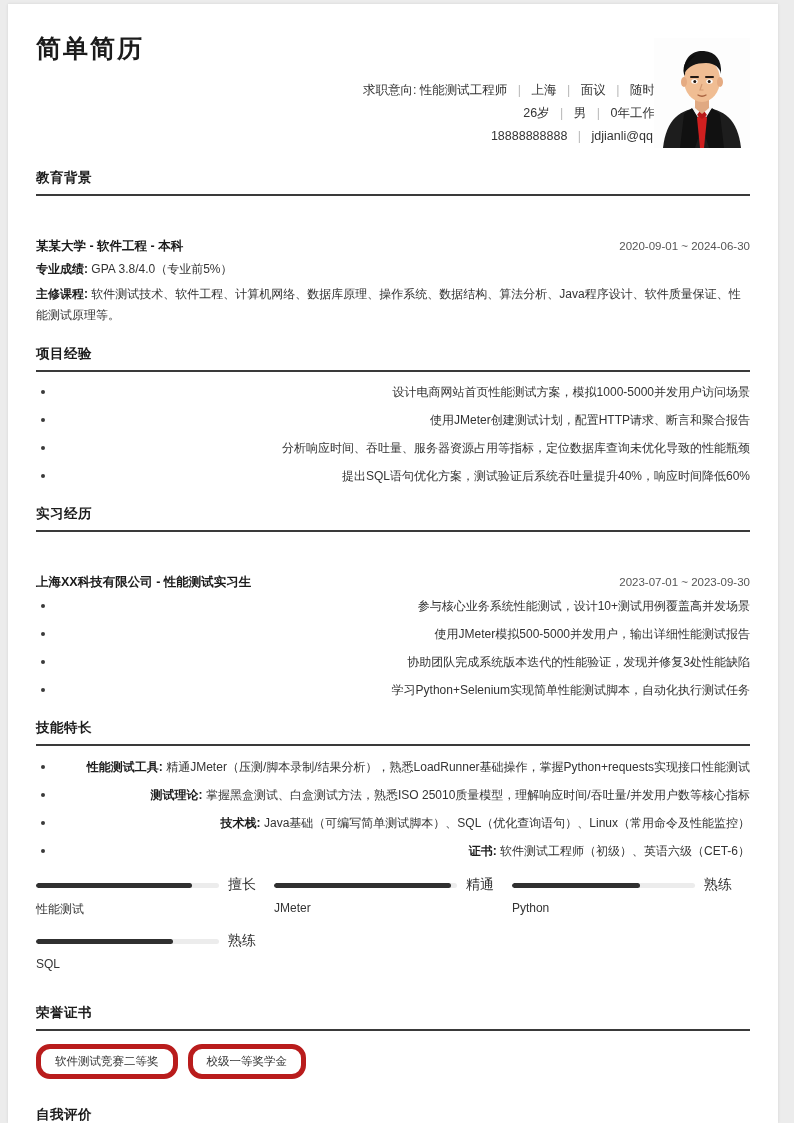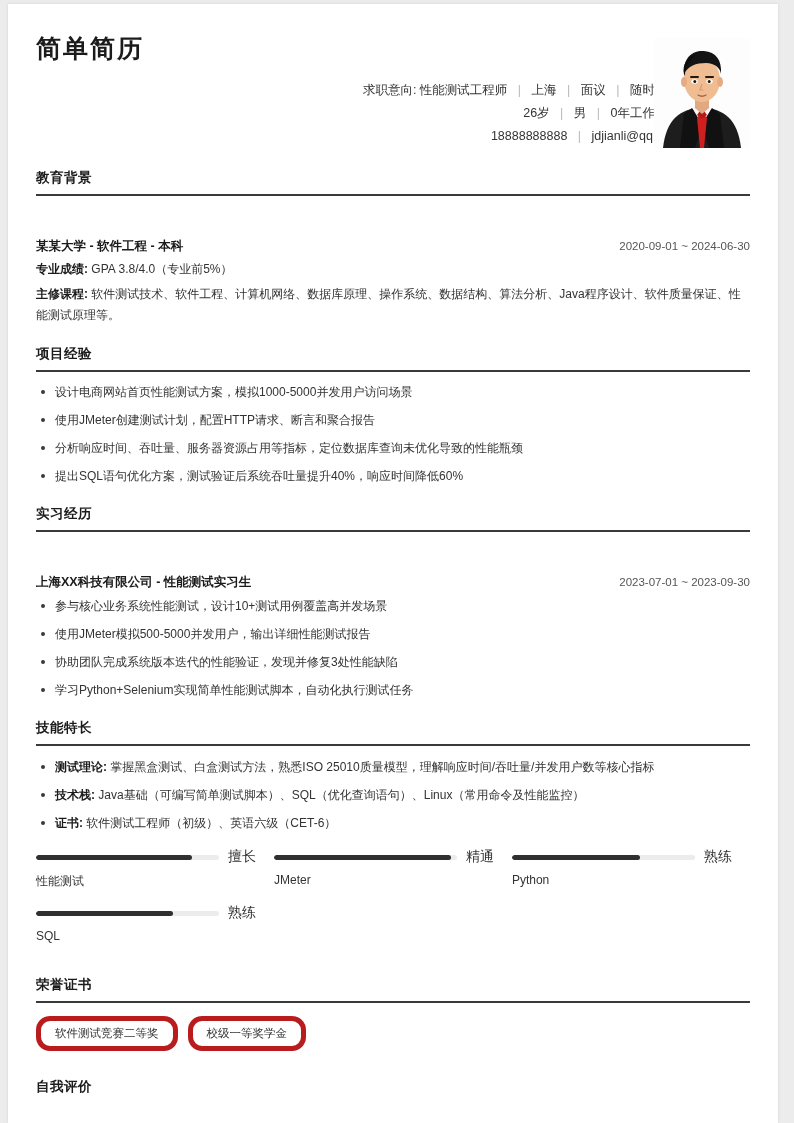--- a/index.html
+++ b/index.html
@@ -50,21 +50,21 @@
   .entry-head{ display:flex; justify-content:space-between; align-items:baseline; }
   .entry-title{ font-size:12.5px; font-weight:bold; color:#1b1b1b;margin-top:31px; }
   .entry-date{ font-size:11.5px; color:#555; white-space:nowrap; padding-left:12px; }
 
   .kv{ font-size:12px; color:#333; line-height:21px; margin-top:4px; }
   .kv b{ color:#1b1b1b; }
 
   ul.bullets{ list-style:none; margin:6px 0 0 0; padding:0; }
   ul.bullets li{
     position:relative; padding-left:19px; font-size:12px; color:#333;
-    line-height:19px; margin-bottom:9px;
+    line-height:19px; margin-bottom:9px;text-align:right;
   }
   ul.bullets li:before{
     content:""; position:absolute; left:5px; top:7px;
     width:4px; height:4px; border-radius:50%; background:#3a3a3a;
   }
   ul.bullets li b{ color:#1b1b1b; font-weight:bold; }
 
   
   .skill-grid{
     display:flex; flex-wrap:wrap; margin-top:15px;
@@ -208,20 +208,24 @@
         </ul>
       </div>
     </div>
 
     <div class="section">
       <div class="section-title">技能特长</div>
       <div class="section-rule"></div>
 
       <ul class="bullets" style="margin-top:12px">
         <li>
+          <b>性能测试工具:</b>
+          <span>精通JMeter（压测/脚本录制/结果分析），熟悉LoadRunner基础操作，掌握Python+requests实现接口性能测试</span>
+        </li>
+        <li>
           <b>测试理论:</b>
           <span>掌握黑盒测试、白盒测试方法，熟悉ISO 25010质量模型，理解响应时间/吞吐量/并发用户数等核心指标</span>
         </li>
         <li>
           <b>技术栈:</b>
           <span>Java基础（可编写简单测试脚本）、SQL（优化查询语句）、Linux（常用命令及性能监控）</span>
         </li>
         <li>
           <b>证书:</b>
           <span>软件测试工程师（初级）、英语六级（CET-6）</span>

